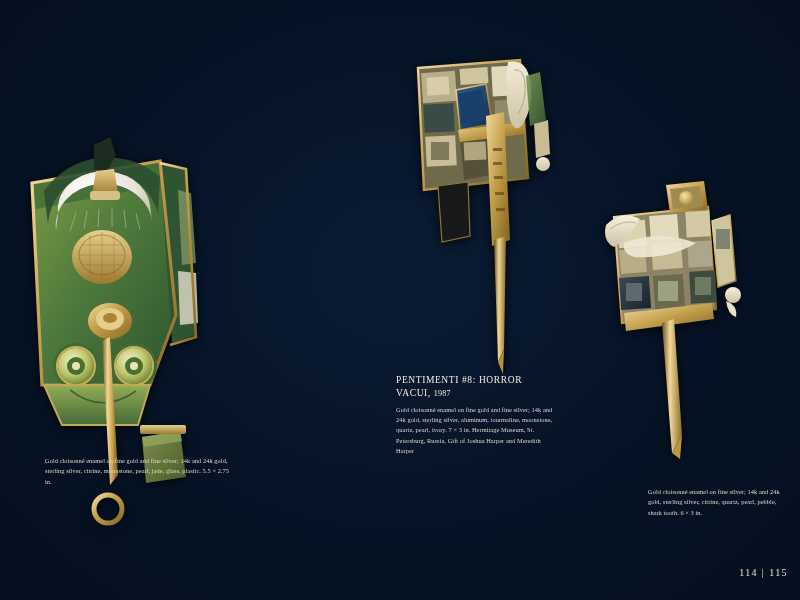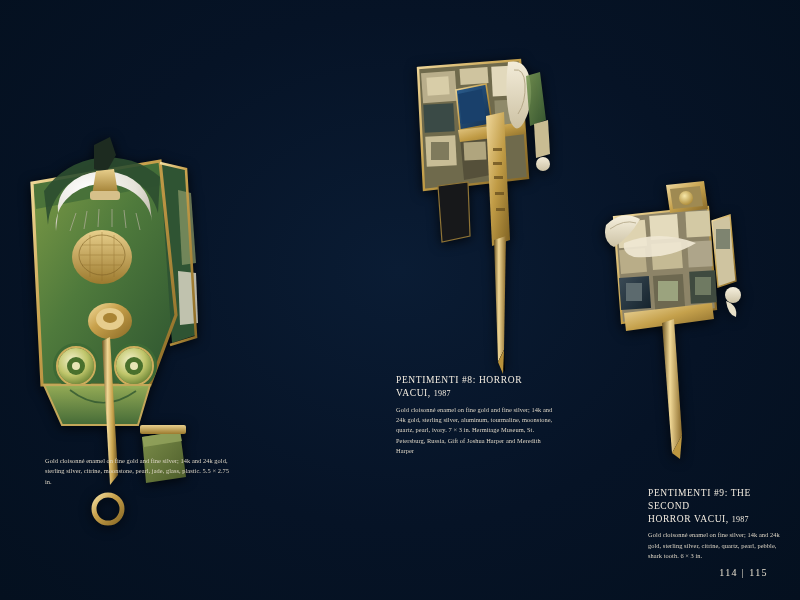--- a/index.html
+++ b/index.html
@@ -48,21 +48,21 @@
     font-family: "Liberation Serif", serif;
     font-size: 6.4px;
     line-height: 1.62;
     color: #ded6c6;
     letter-spacing: 0.05px;
   }
 
   
   .folio {
     position: absolute;
-    right: 32px;
+    right: 12px;
     bottom: 22px;
     font-family: "Liberation Serif", serif;
     font-size: 10px;
     color: #e8e0d0;
     letter-spacing: 1.4px;
   }
 
   
   .art { position: absolute; }
   .art svg { display: block; overflow: visible; }
@@ -327,20 +327,18 @@
       <path d="M126,116 Q138,120 136,132 Q128,130 126,116 Z" fill="#e8e0c8"></path>
 
       <path d="M24,128 L112,118 L114,134 L26,146 Z" fill="url(#sGold)"></path>
 
       <path d="M62,138 L74,134 L82,250 L72,268 Z" fill="url(#sPin)"></path>
       <path d="M72,268 L82,250 L80,274 Z" fill="#bb9640"></path>
     </svg>
   </div>
 
   <div class="caption" style="left:648px; top:487px; width:140px;">
-    <div class="title"><span>PENTIMENTI #9: THE SECOND
-HORROR VACUI,</span> <span class="year">1987</span></div>
     <div class="desc">Gold cloisonné enamel on fine silver; 14k and 24k gold, sterling silver, citrine, quartz, pearl, pebble, shark tooth. 6 × 3 in.</div>
   </div>
 
   <div class="folio">114 | 115</div>
 
 </div>
 
 </body></html>

